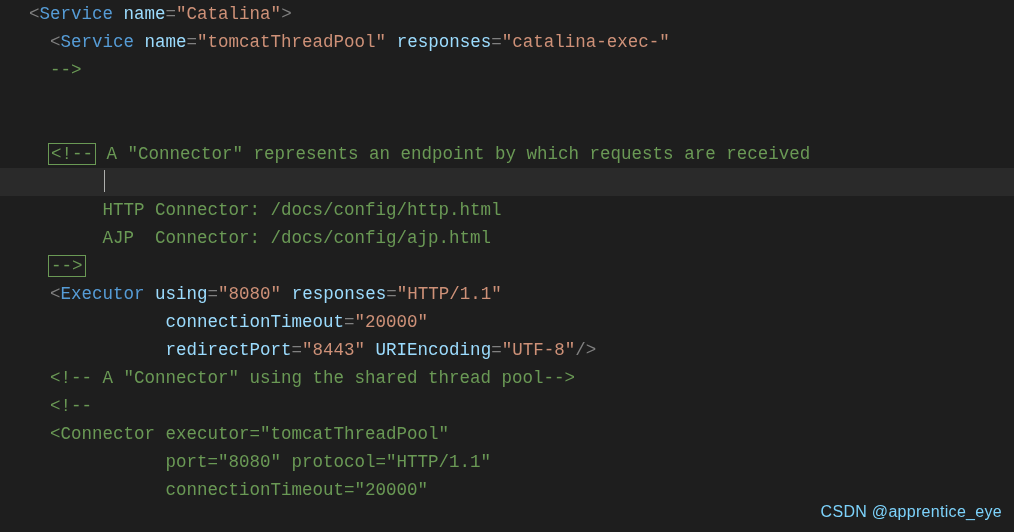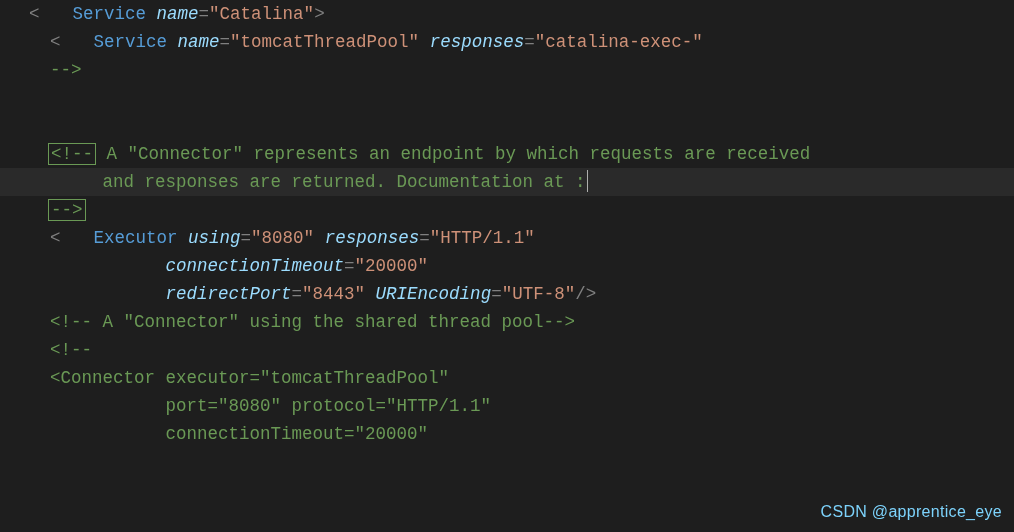--- a/index.html
+++ b/index.html
@@ -27,22 +27,22 @@
   .line.hl {
     background: #2a2a2a;
   }
   .border-box {
     border: 1px solid #6A9955;
     padding: 0 2px;
     margin-left: -2px;
   }
   
   .c-bracket { color: #808080; }
-  .c-tag     { color: #569CD6; margin-left: 33px; }
-  .c-attr    { color: #9CDCFE; font-style: italic; }
+  .c-tag     { color: #569CD6; }
+  .c-attr    { color: #9CDCFE; }
   .c-str     { color: #CE9178; }
   .c-comment { color: #6A9955; }
   .caret {
     display: inline-block;
     width: 1px;
     height: 22px;
     background: #aeafad;
     vertical-align: middle;
     margin-left: 1px;
     margin-bottom: 2px;
@@ -66,23 +66,25 @@
 
   <div class="line">    <span class="c-bracket">&lt;</span><span class="c-tag">Service</span> <span class="c-attr">name</span><span class="c-bracket">=</span><span class="c-str">"tomcatThreadPool"</span> <span class="c-attr">responses</span><span class="c-bracket">=</span><span class="c-str">"catalina-exec-"</span></div>
 
   <div class="line">    <span class="c-comment">--&gt;</span></div>
 
   <div class="line"> </div>
   <div class="line"> </div>
 
   <div class="line">    <span class="c-comment border-box">&lt;!--</span><span class="c-comment"> A "Connector" represents an endpoint by which requests are received</span></div>
 
-  <div class="line hl">         <span class="c-comment">and responses are returned. Documentation at :</span><span class="caret"></span></div>
+  <div class="line hl">         <span class="caret"></span></div>
 
+  <div class="line">         <span class="c-comment">HTTP Connector: /docs/config/http.html</span></div>
 
+  <div class="line">         <span class="c-comment">AJP  Connector: /docs/config/ajp.html</span></div>
 
 
   <div class="line">    <span class="c-comment border-box">--&gt;</span></div>
 
   <div class="line">    <span class="c-bracket">&lt;</span><span class="c-tag">Executor</span> <span class="c-attr">using</span><span class="c-bracket">=</span><span class="c-str">"8080"</span> <span class="c-attr">responses</span><span class="c-bracket">=</span><span class="c-str">"HTTP/1.1"</span></div>
 
   <div class="line">               <span class="c-attr">connectionTimeout</span><span class="c-bracket">=</span><span class="c-str">"20000"</span></div>
 
   <div class="line">               <span class="c-attr">redirectPort</span><span class="c-bracket">=</span><span class="c-str">"8443"</span> <span class="c-attr">URIEncoding</span><span class="c-bracket">=</span><span class="c-str">"UTF-8"</span><span class="c-bracket">/&gt;</span></div>
 

